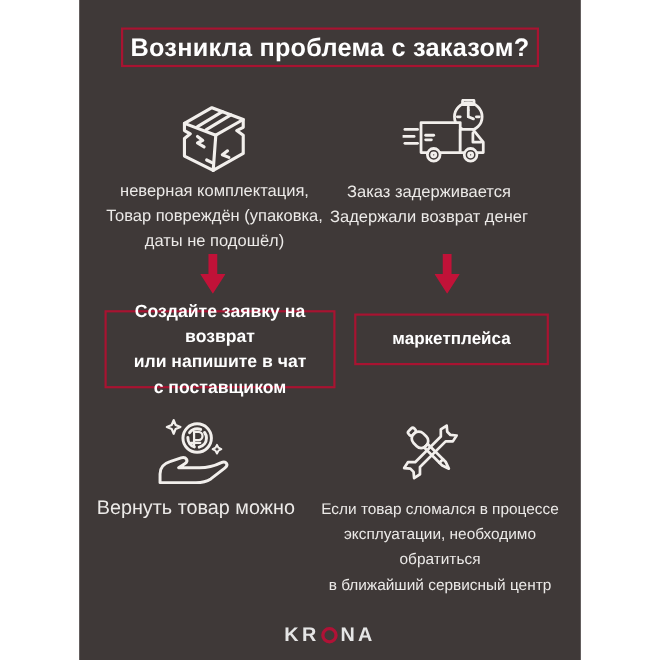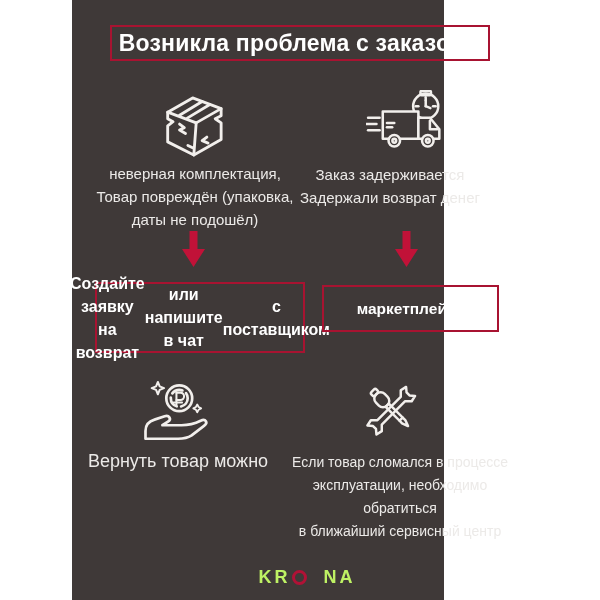--- a/index.html
+++ b/index.html
@@ -2,21 +2,21 @@
 <html><head>
 <meta charset="utf-8">
 <style>
   html,body{margin:0;padding:0;}
   body{
     width:600px;height:600px;background:#ffffff;
     font-family:"Liberation Sans","DejaVu Sans",sans-serif;
     position:relative;overflow:hidden;
   }
   .card{
-    position:absolute;left:72px;top:0;width:372px;height:600px;
+    position:absolute;left:72px;top:0;width:456px;height:600px;
     background:#3f3938;
   }
   .abs{position:absolute;}
   .title-box{
     left:38px;top:25px;width:380px;height:36px;
     border:2px solid #a81331;box-sizing:border-box;
     display:flex;align-items:center;justify-content:center;
   }
   .title-box span{
     color:#ffffff;font-size:23px;font-weight:700;letter-spacing:.2px;white-space:nowrap;
@@ -24,31 +24,31 @@
   .ic{stroke:#f2efec;stroke-width:2.4;fill:none;stroke-linecap:round;stroke-linejoin:round;}
   .ic-fill{fill:#3f3938;}
   .txt{
     color:#eceae8;font-size:15px;line-height:23px;text-align:center;
   }
   .txt2l{font-size:18px;}
   .txt2r{font-size:14px;}
   .arrow{display:block;}
   .action-box{
     border:2px solid #a81331;box-sizing:border-box;
-    display:flex;flex-direction:row;align-items:center;justify-content:center;
+    display:flex;flex-direction:column;align-items:center;justify-content:center;
     color:#ffffff;font-weight:600;text-align:center;
   }
   .action-left{left:23px;top:282px;width:210px;height:71px;font-size:16px;line-height:23px;}
   .action-right{left:250px;top:285px;width:177px;height:47px;font-size:15.5px;line-height:21px;}
   .logo{
     left:0;top:565px;width:456px;height:24px;
     display:flex;align-items:center;justify-content:center;
   }
   .logo .word{
-    color:#bef264;font-size:18px;font-weight:700;letter-spacing:3px;line-height:24px;margin-left:14px;
+    color:#e5e5e5;font-size:18px;font-weight:700;letter-spacing:3px;line-height:24px;
   }
   .logo .o-ring{
     display:inline-block;width:9px;height:9px;border:3.5px solid #b01236;
     border-radius:50%;margin:0 3px 0 1px;vertical-align:-2px;
   }
 </style>
 </head>
 <body>
 
 <div class="card">

